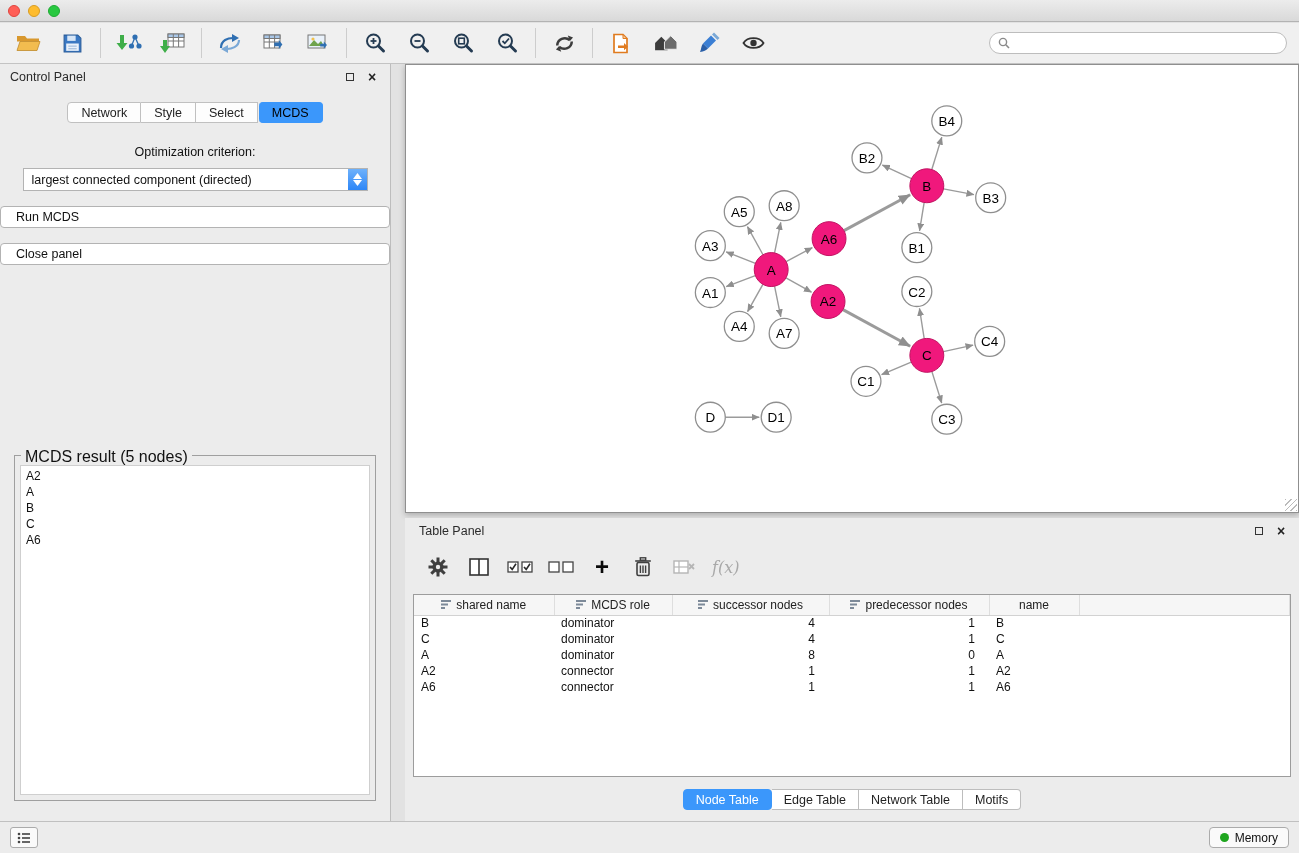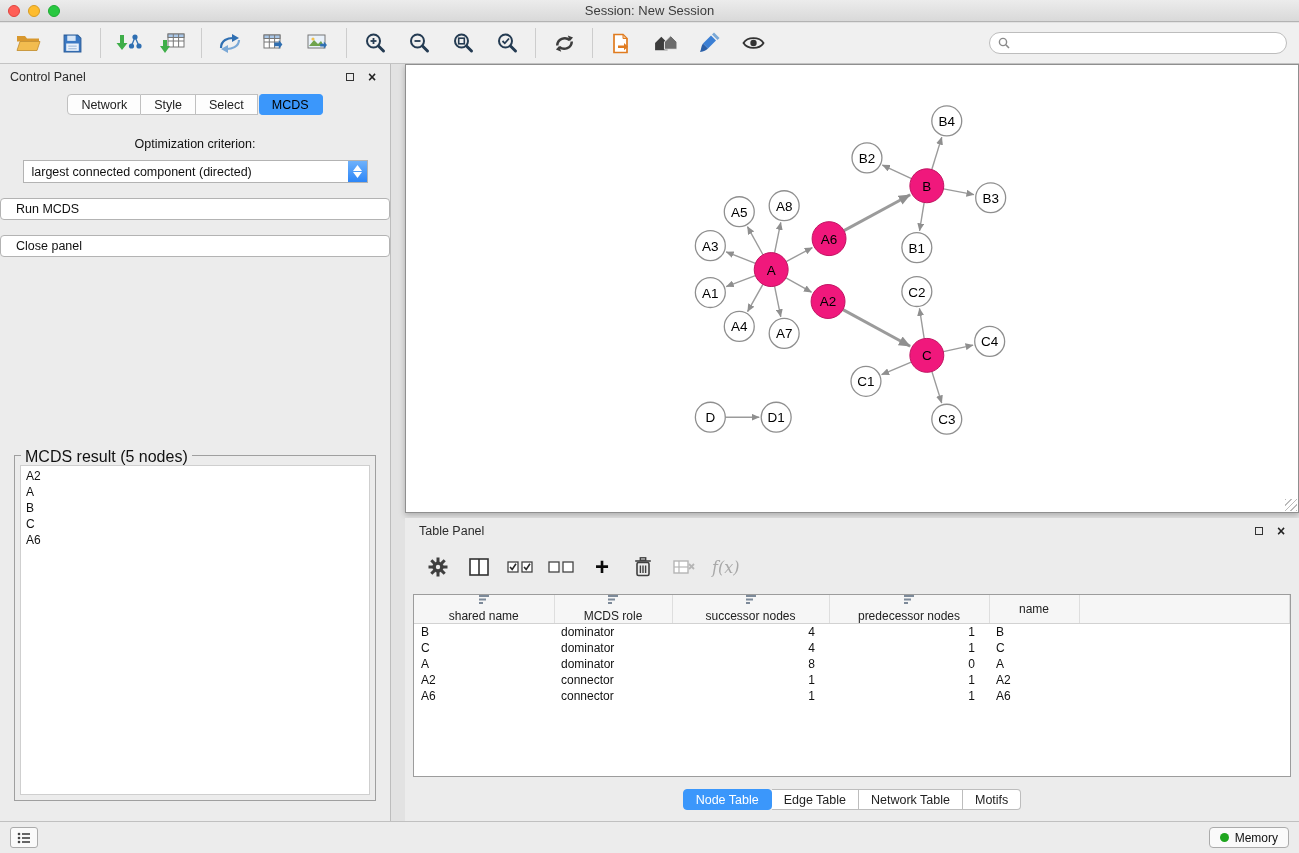--- a/index.html
+++ b/index.html
@@ -26,21 +26,21 @@
     background:#fff;display:flex;align-items:center;padding:0 8px;gap:5px;}
   .search-wrap input{border:none;outline:none;flex:1;font-size:12px;background:transparent;font-family:"Liberation Sans",sans-serif;}
 
   
   .control-panel{position:absolute;top:64px;left:0;width:391px;bottom:32px;background:#ececec;border-right:1px solid #bdbdbd;}
   .panel-header{height:26px;display:flex;align-items:center;padding:0 10px;font-size:12.5px;color:#2b2b2b;}
   .panel-header .spacer{flex:1;}
   .winbtn{width:16px;height:16px;display:flex;align-items:center;justify-content:center;margin-left:6px;color:#222;}
   .sqicon{width:8px;height:8px;border:1.5px solid #333;display:block;}
   .xicon{font-size:14px;font-weight:700;line-height:1;}
-  .cp-tabs{display:flex;justify-content:center;margin-top:4px;}
+  .cp-tabs{display:flex;justify-content:center;margin-top:12px;}
   .cp-tab{height:21px;padding:0 13px;font-size:12.5px;display:flex;align-items:center;background:#fdfdfd;
     border:1px solid #c0c0c0;border-left:none;color:#222;}
   .cp-tab:first-child{border-left:1px solid #c0c0c0;border-radius:4px 0 0 4px;}
   .cp-tab.active{background:#3b97fb;border-color:#3b97fb;color:#000000;border-radius:4px;margin-left:1px;}
   .opt-label{margin-top:22px;text-align:center;font-size:12.5px;color:#111;}
   .dropdown{margin:9px auto 14px;width:345px;height:23px;background:#fff;border:1px solid #b3b3b3;border-radius:0;
     display:flex;align-items:center;overflow:hidden;}
   .dropdown .val{flex:1;font-size:12.5px;padding-left:8px;color:#111;white-space:nowrap;}
   .dropdown .stepper{width:19px;height:23px;background:linear-gradient(#71b3fb,#2a84f7);display:flex;flex-direction:column;
     align-items:center;justify-content:center;color:#fff;font-size:6px;line-height:5px;gap:1px;}
@@ -67,21 +67,21 @@
   
   .table-panel{position:absolute;left:405px;top:518px;width:894px;height:303px;background:#ececec;}
   .tp-toolbar{display:flex;align-items:center;gap:15px;padding-left:20px;height:42px;margin-top:2px;}
   .tp-icon{height:28px;min-width:26px;display:flex;align-items:center;justify-content:center;}
   .plus-glyph{font-size:24px;font-weight:700;color:#0a0a0a;line-height:1;}
   .fx-glyph{font-family:"DejaVu Serif",serif;font-style:italic;font-size:16px;color:#a8a8a8;}
   .table-wrap{position:absolute;left:8px;right:8px;top:76px;bottom:44px;background:#fff;border:1px solid #9c9c9c;overflow:hidden;}
   table{border-collapse:collapse;width:100%;font-size:12px;table-layout:fixed;}
   thead th{height:20px;background:#f6f6f6;border-bottom:1px solid #d2d2d2;border-right:1px solid #dedede;
     font-weight:normal;color:#222;}
-  thead th .hwrap{display:flex;align-items:center;justify-content:center;gap:5px;flex-direction:column;}
+  thead th .hwrap{display:flex;align-items:center;justify-content:center;gap:5px;}
   tbody td{height:16px;padding:0 7px;color:#111;overflow:hidden;white-space:nowrap;}
   td.num{text-align:right;padding-right:14px;}
   .tp-tabs{position:absolute;bottom:11px;left:0;right:0;display:flex;justify-content:center;}
   .tp-tab{height:21px;padding:0 12px;display:flex;align-items:center;font-size:12.5px;background:#fff;
     border:1px solid #bdbdbd;border-left:none;color:#222;}
   .tp-tab.first{border-left:1px solid #bdbdbd;}
   .tp-tab.last{border-radius:0 4px 4px 0;}
   .tp-tab.active{background:#3b97fb;border-color:#3b97fb;color:#fff;border-radius:4px;}
 
   
@@ -93,21 +93,20 @@
     display:flex;align-items:center;gap:6px;padding:0 10px;font-size:12px;color:#111;}
   .dot{width:9px;height:9px;border-radius:50%;background:#1ea51e;}
 </style>
 </head>
 <body>
 
 <div class="titlebar">
   <span class="tl red"></span>
   <span class="tl yellow"></span>
   <span class="tl green"></span>
-  <span class="title">Session: New Session</span>
 </div>
 
 <div class="toolbar">
   <div class="tbgroup">
     <span class="tbicon">
       <svg width="26" height="20" viewBox="0 0 26 20">
         <path d="M2 3 h8 l2 2.5 h12 v3 H2 Z" fill="#d8982e"></path>
         <path d="M2 17.5 L5 8.5 h20 L22 17.5 Z" fill="#f2bc4f" stroke="#c08a2a" stroke-width="0.8"></path>
       </svg>
     </span>

